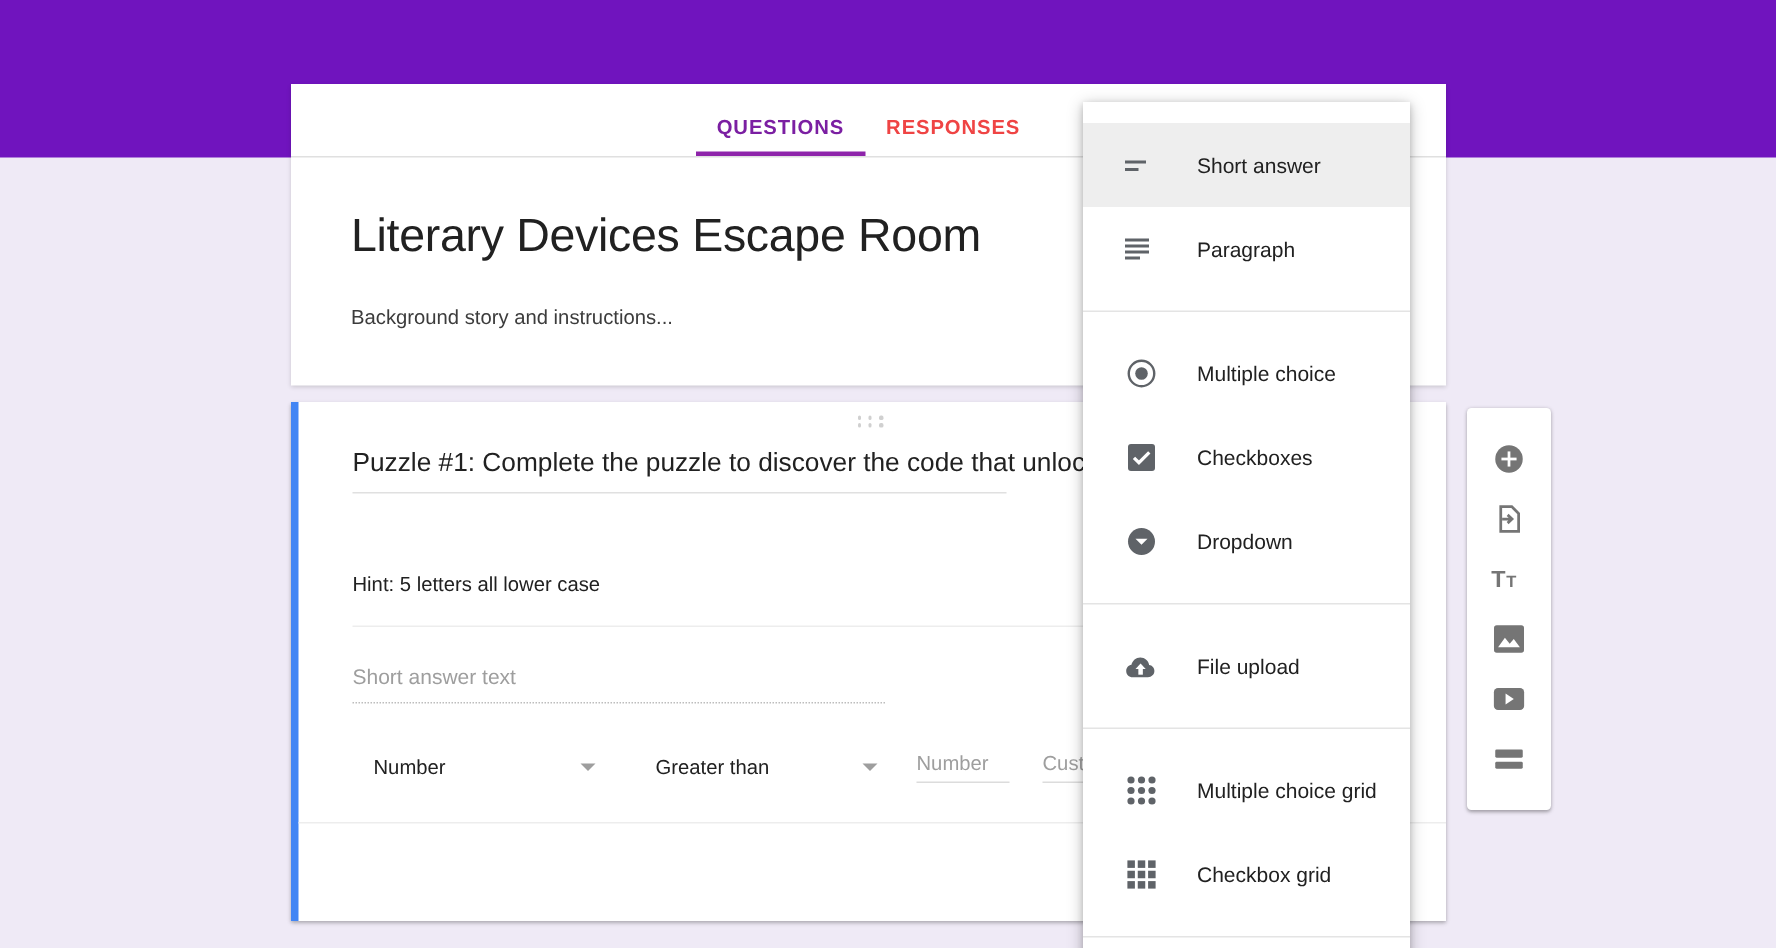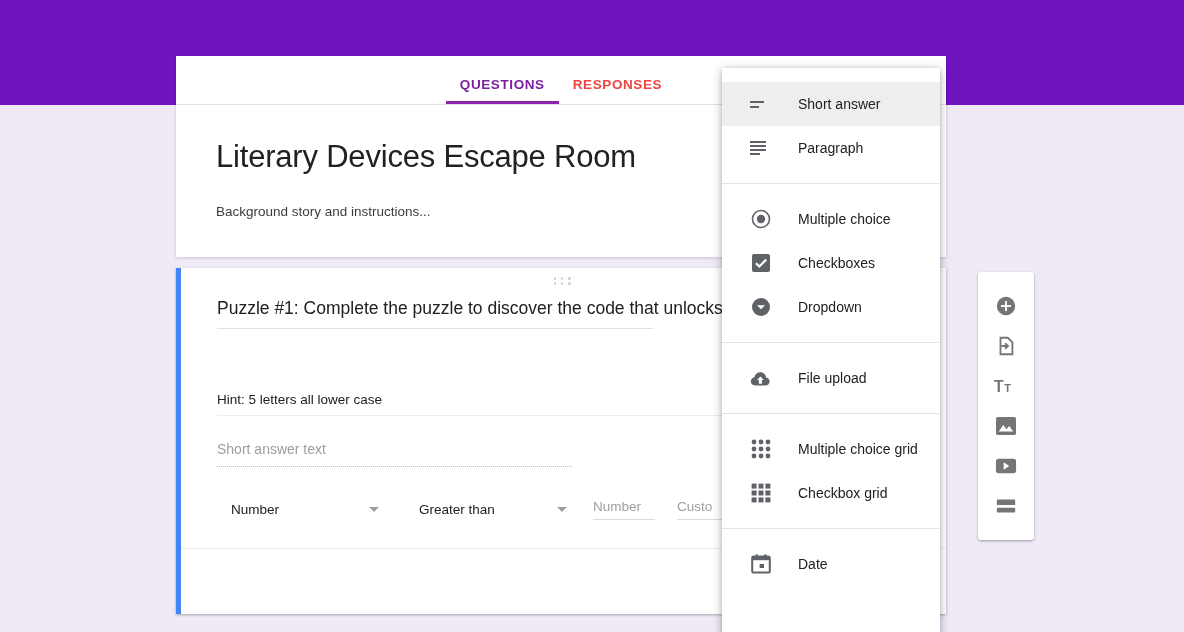--- a/index.html
+++ b/index.html
@@ -22,21 +22,21 @@
     position: absolute;
     left: 0; top: 0;
     width: 1184px;
     height: 105px;
     background: #7014be;
   }
 
   
   .form-column {
     position: absolute;
-    left: 176px;
+    left: 194px;
     top: 56px;
     width: 770px;
     height: 558px;
   }
 
   
   .form-head-card {
     position: absolute;
     left: 0; top: 0;
     width: 770px;
@@ -150,24 +150,24 @@
   .img-btn::after {
     content: "";
     position: absolute;
     left: 4px; right: 4px; bottom: 5px;
     height: 7px;
     background: #ffffff;
     clip-path: polygon(0% 100%, 30% 35%, 50% 68%, 68% 18%, 100% 100%);
   }
 
   .q-hint {
-    margin-top: 32px;
+    margin-top: 22px;
     font-size: 13.5px;
     color: #212121;
-    padding-bottom: 8px;
+    padding-bottom: 20px;
     border-bottom: 1px solid #ededed;
     width: 650px;
   }
 
   .answer-field {
     margin-top: 25px;
     width: 355px;
     font-size: 14px;
     color: #9e9e9e;
     padding-bottom: 9px;
@@ -263,21 +263,21 @@
     left: 722px;
     top: 68px;
     width: 218px;
     background: #ffffff;
     box-shadow: 0 2px 10px rgba(0,0,0,0.26), 0 1px 4px rgba(0,0,0,0.16);
     padding-top: 14px;
     padding-bottom: 14px;
     box-sizing: border-box;
   }
   .menu-item {
-    height: 44px;
+    height: 56px;
     display: flex;
     align-items: center;
     padding-left: 26px;
     font-size: 14px;
     color: #212121;
     cursor: pointer;
     box-sizing: border-box;
   }
   .menu-item.selected { background: #eeeeee; }
   .mi-icon {

